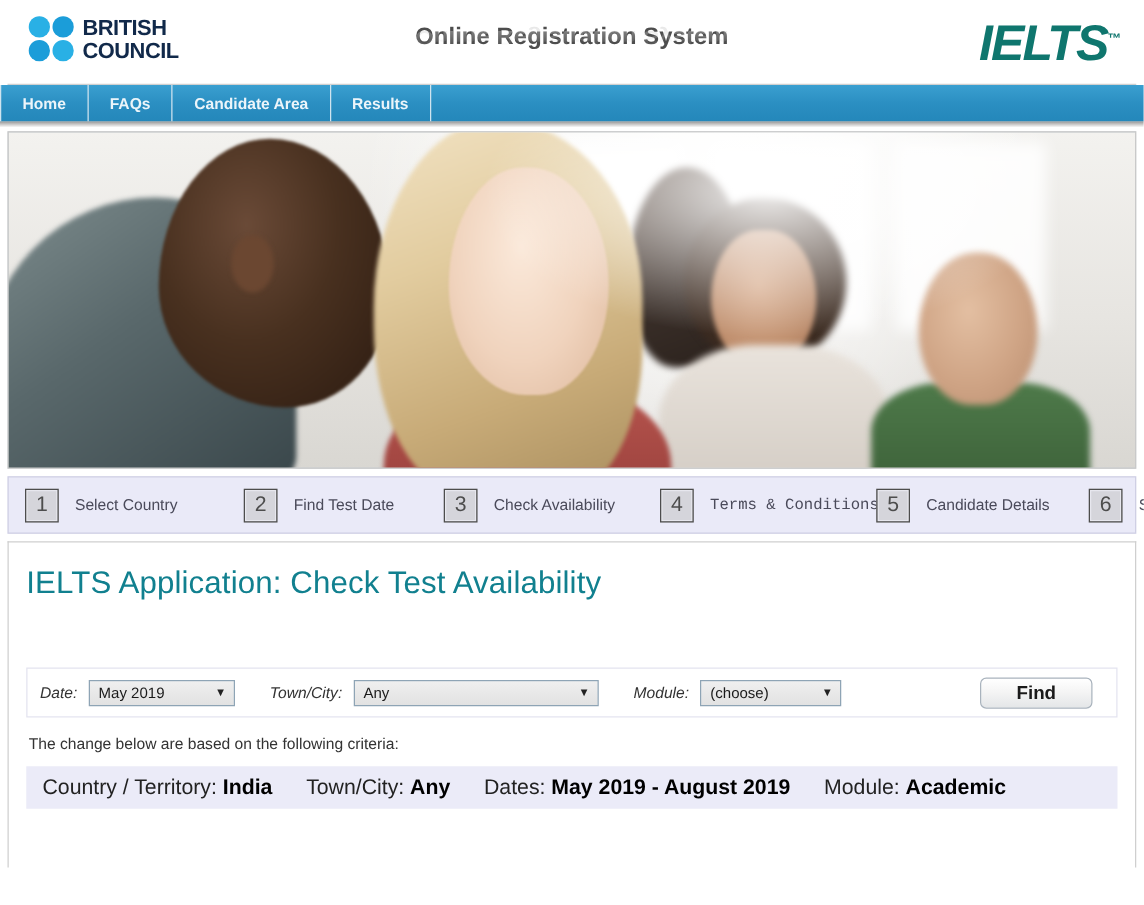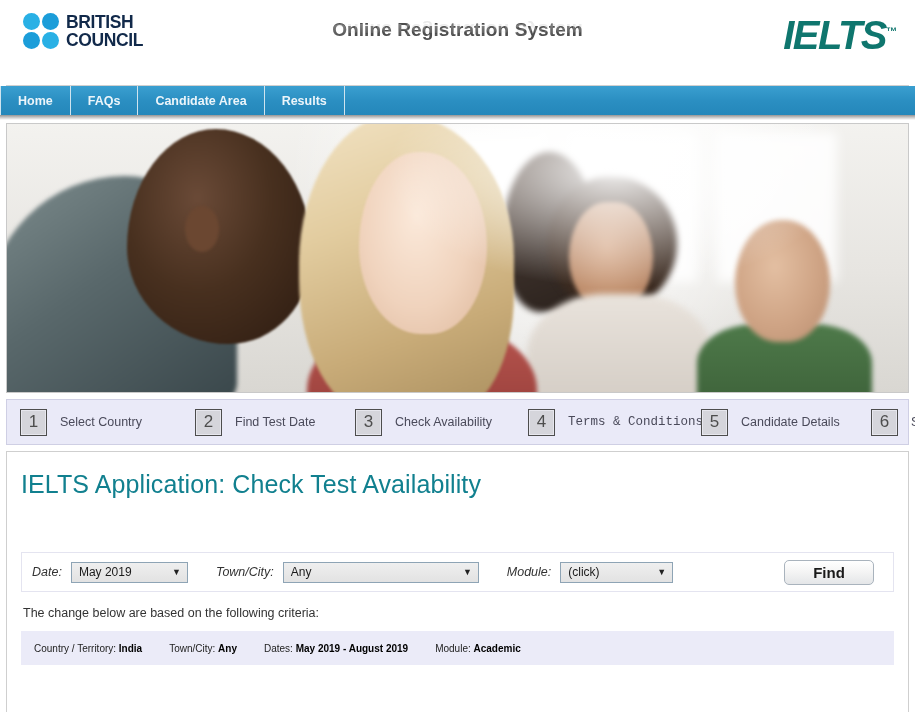--- a/index.html
+++ b/index.html
@@ -11,21 +11,21 @@
     height: 724px;
     background: #ffffff;
     font-family: "Liberation Sans", sans-serif;
     color: #333333;
     overflow: hidden;
   }
 
   
   .header {
     position: relative;
-    height: 86px;
+    height: 68px;
     background: #ffffff;
   }
   .bc-logo {
     position: absolute;
     left: 23px;
     top: 13px;
     display: flex;
     align-items: center;
     gap: 7px;
   }
@@ -391,21 +391,21 @@
     color: #333;
     padding: 14px 0 0 2px;
   }
   .criteria-bar {
     margin-top: 11px;
     background: #ebebf8;
     height: 34px;
     display: flex;
     align-items: center;
     padding-left: 13px;
-    font-size: 10px;
+    font-size: 17px;
     color: #222;
   }
   .crit-group { margin-right: 27px; white-space: nowrap; }
   .crit-group b { color: #000; }
   .bottom-note {
     font-size: 12.5px;
     color: #333;
     padding: 19px 0 0 2px;
   }
 </style>
@@ -509,21 +509,21 @@
       </div>
 
       <span class="f-label">Town/City:</span>
       <div class="f-select sel-town">
         <span>Any</span>
         <span class="caret">▼</span>
       </div>
 
       <span class="f-label">Module:</span>
       <div class="f-select sel-module">
-        <span>(click)</span>
+        <span>(choose)</span>
         <span class="caret">▼</span>
       </div>
 
       <div class="find-btn">Find</div>
     </div>
 
     <div class="criteria-intro">The change below are based on the following criteria:</div>
 
     <div class="criteria-bar">
       <span class="crit-group">

